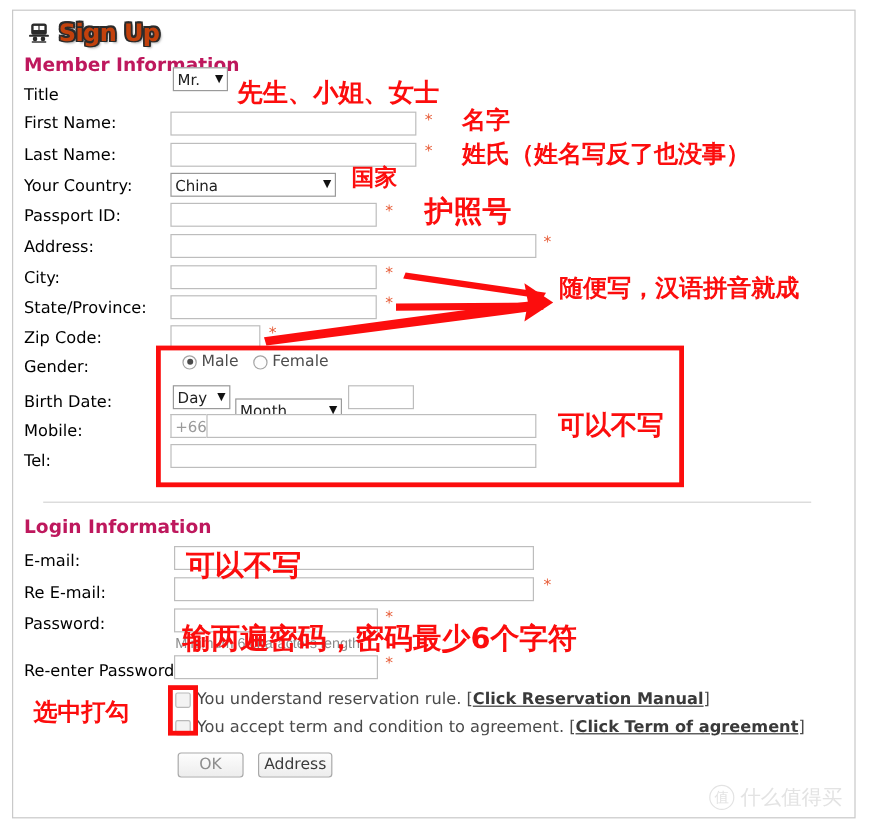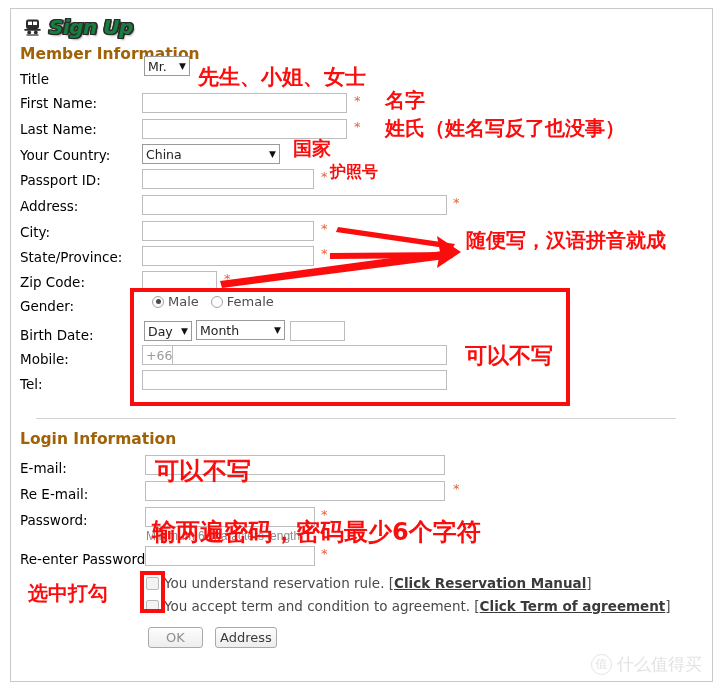--- a/index.html
+++ b/index.html
@@ -24,38 +24,38 @@
   }
 
   
   .logo{
     position:absolute;left:22px;top:14px;
     height:26px;display:flex;align-items:center;gap:5px;
   }
   .logo svg{display:block;}
   .logo-text{
     font-family:"DejaVu Sans","Liberation Sans",sans-serif;
-    font-size:20px;font-weight:bold;font-style:italic;
-    color:#15803d;
+    font-size:20px;font-weight:bold;
+    color:#c2410c;
     letter-spacing:-0.5px;
     -webkit-text-stroke:0px;
     text-shadow:
       -1.4px -1.4px 0 #2b2b2b, 1.4px -1.4px 0 #2b2b2b,
       -1.4px  1.4px 0 #2b2b2b, 1.4px  1.4px 0 #2b2b2b,
       -1.4px 0 0 #2b2b2b, 1.4px 0 0 #2b2b2b,
       0 -1.4px 0 #2b2b2b, 0 1.4px 0 #2b2b2b,
       2px 2px 2px rgba(0,0,0,.35);
     white-space:nowrap;
   }
 
   
   .section-title{
     position:absolute;
     font-family:"DejaVu Sans","Liberation Sans",sans-serif;
-    font-size:15.5px;font-weight:bold;color:#a16207;
+    font-size:15.5px;font-weight:bold;color:#be185d;
     white-space:nowrap;
   }
   #sec-member{left:20px;top:45px;}
   #sec-login{left:20px;top:430px;}
 
   .divider{
     position:absolute;left:36px;top:418px;width:640px;height:0;
     border-top:1px solid #d4d4d4;
   }
 
@@ -253,21 +253,21 @@
     <span class="radio-lbl">Male</span>
     <span class="radio"></span>
     <span class="radio-lbl">Female</span>
   </div>
 
   <div class="lbl" style="top:327px">Birth Date:</div>
   <div class="sel" style="left:144px;top:321px;width:48px;">
     <span class="sel-val">Day</span>
     <span class="caret">▼</span>
   </div>
-  <div class="sel" style="left:196px;top:320px;width:89px;">
+  <div class="sel" style="left:196px;top:332px;width:89px;">
     <span class="sel-val">Month</span>
     <span class="caret">▼</span>
   </div>
   <input class="fld" style="left: 290px; top: 321px; width: 55px;" value="">
 
   <div class="lbl" style="top:351px">Mobile:</div>
   <div class="mob-prefix" style="left:142px;top:345px;">
     <span>+66</span>
   </div>
   <input class="fld" style="left: 172px; top: 345px; width: 275px;" value="">
@@ -317,19 +317,19 @@
     <polygon points="437,236 461,252 437,268 440,252" fill="#fc0d0d"></polygon>
   </svg>
 
   <div class="annobox" style="left:130px;top:288px;width:440px;height:118px;"></div>
   <div class="annobox" style="left:140px;top:571px;width:25px;height:42px;"></div>
 
   <div class="anno" style="left:198px;top:67px;font-size:21px;">先生、小姐、女士</div>
   <div class="anno" style="left:385px;top:90px;font-size:20px;">名字</div>
   <div class="anno" style="left:385px;top:118px;font-size:20px;">姓氏（姓名写反了也没事）</div>
   <div class="anno" style="left:293px;top:139px;font-size:19px;">国家</div>
-  <div class="anno" style="left:330px;top:164px;font-size:16px;">护照号</div>
+  <div class="anno" style="left:354px;top:164px;font-size:24px;">护照号</div>
   <div class="anno" style="left:466px;top:230px;font-size:20px;">随便写，汉语拼音就成</div>
   <div class="anno" style="left:465px;top:345px;font-size:22px;">可以不写</div>
   <div class="anno" style="left:155px;top:459px;font-size:24px;">可以不写</div>
   <div class="anno" style="left:152px;top:520px;font-size:24px;">输两遍密码，密码最少6个字符</div>
   <div class="anno" style="left:28px;top:583px;font-size:20px;">选中打勾</div>
 </div>
 
 </body></html>

